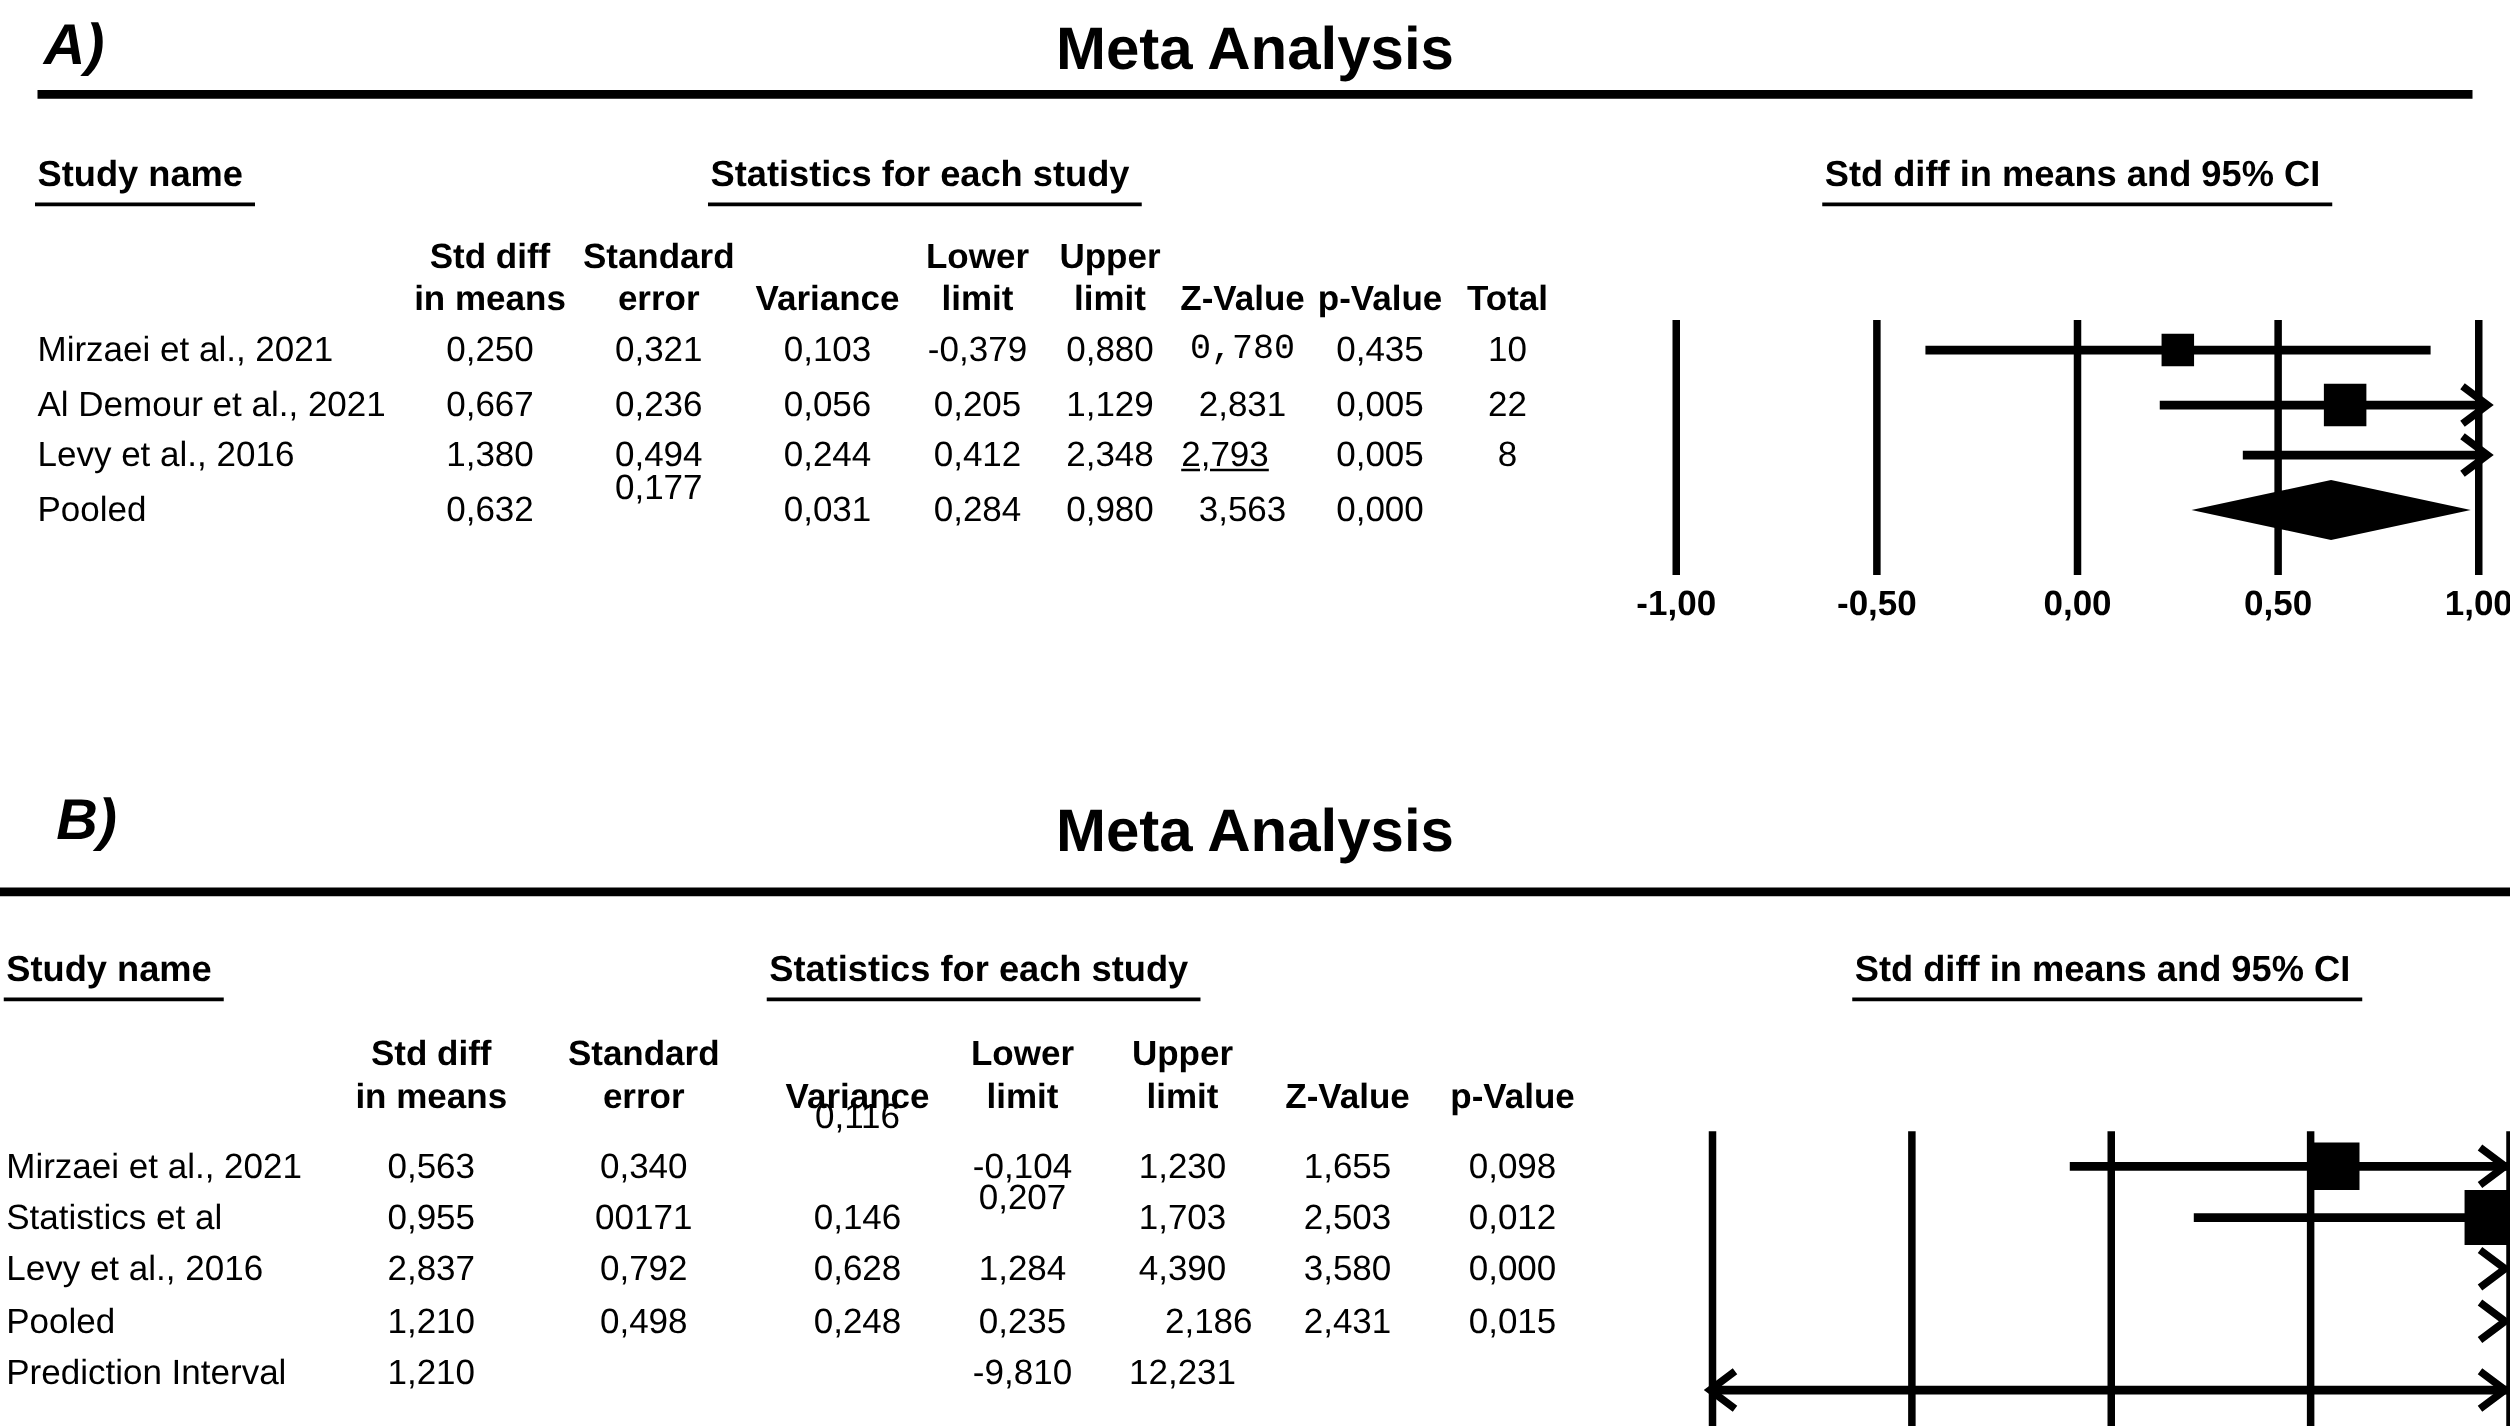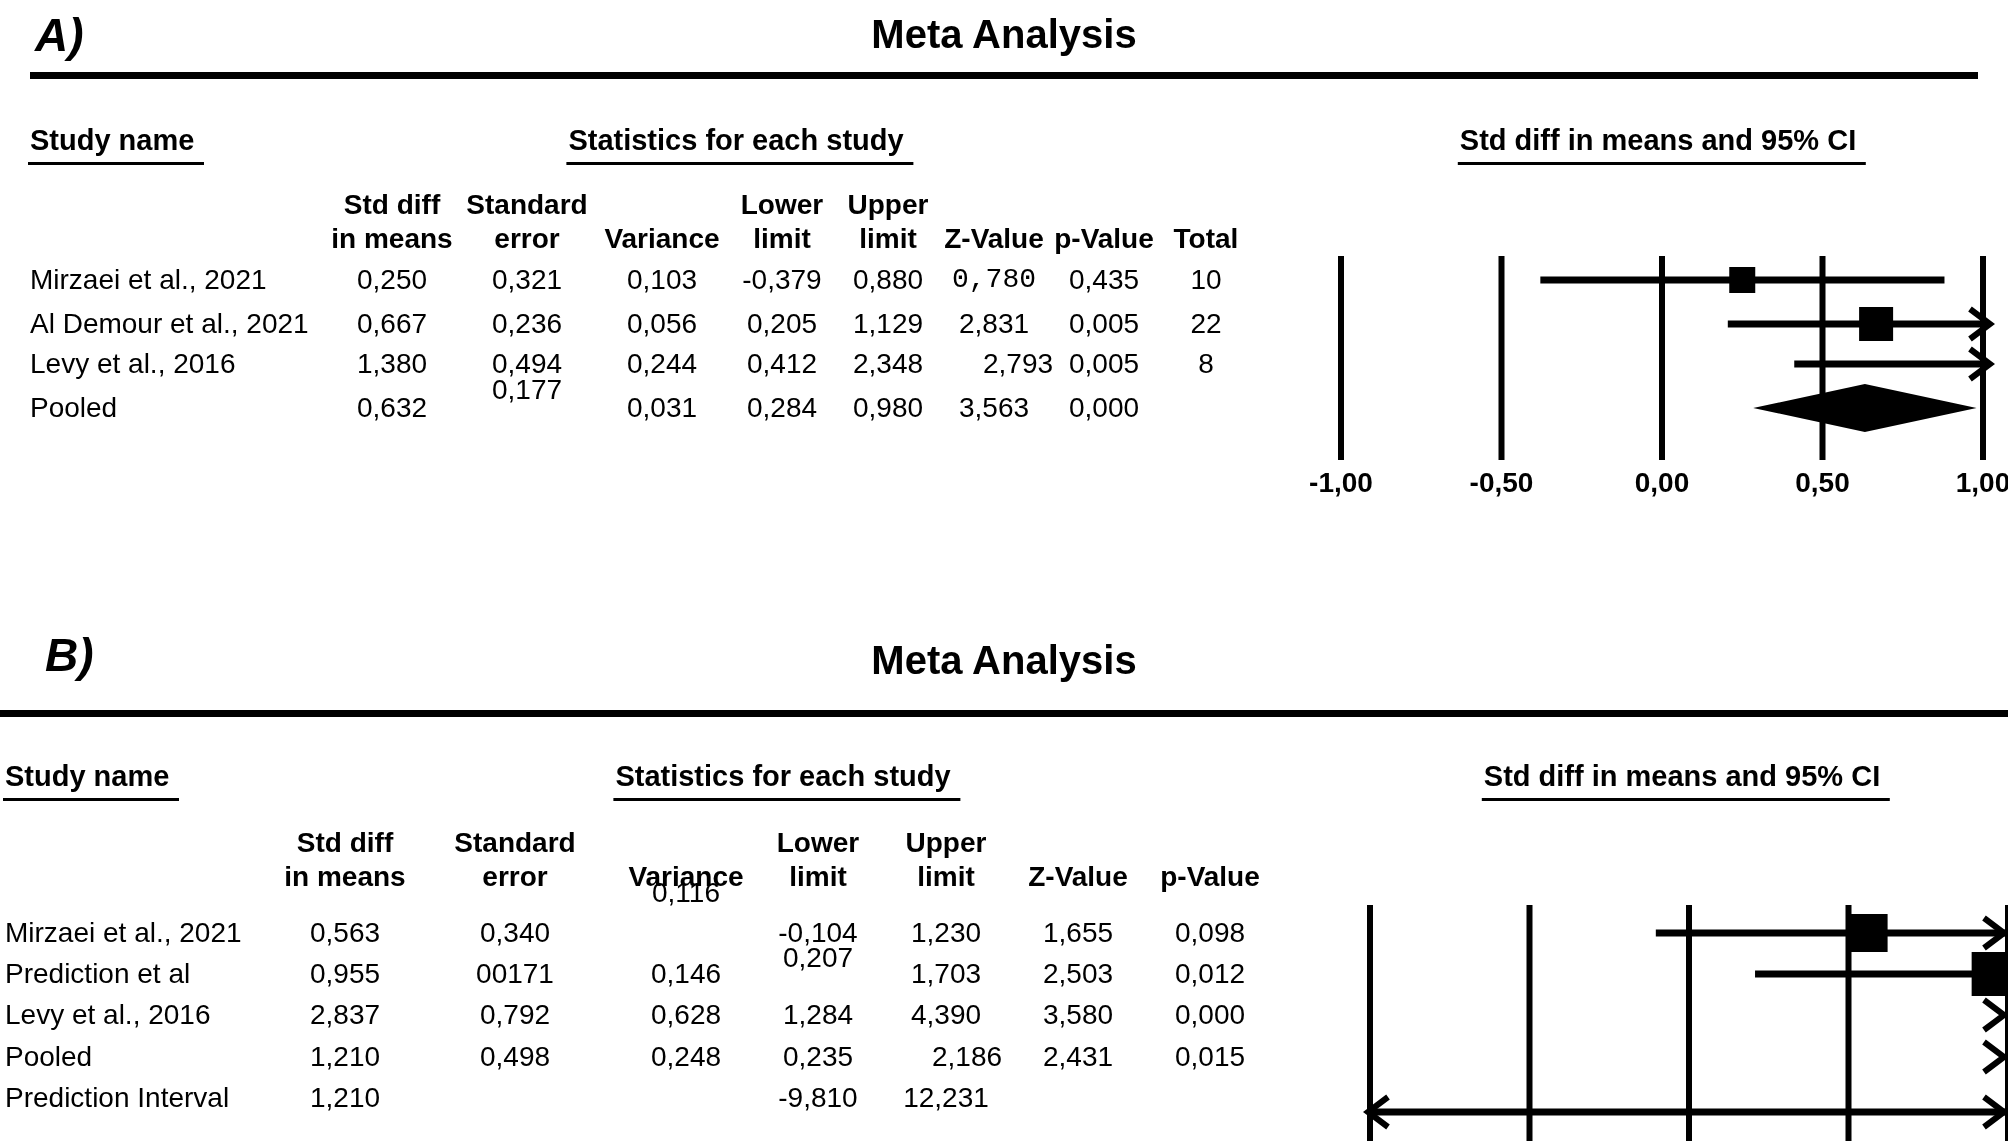--- a/index.html
+++ b/index.html
@@ -12,21 +12,21 @@
     overflow:hidden;
   }
   .panel-label{
     position:absolute;
     font-size:46px;font-weight:bold;font-style:italic;
     white-space:nowrap;
   }
   .panel-title{
     position:absolute;left:0;width:2008px;
     text-align:center;
-    font-size:40px;font-weight:bold;
+    font-size:48px;font-weight:bold;
     white-space:nowrap;
   }
   .rule{position:absolute;background:#000;height:7px;}
   .section-header{
     position:absolute;
     font-size:29px;font-weight:bold;
     border-bottom:3px solid #000;
     padding:0 10px 5px 2px;
     white-space:nowrap;
   }
@@ -87,21 +87,21 @@
       <div class="cell num" style="left: 888px; top: 307px;">1,129</div>
       <div class="cell num" style="left: 994px; top: 307px;">2,831</div>
       <div class="cell num" style="left: 1104px; top: 307px;">0,005</div>
       <div class="cell num" style="left: 1206px; top: 307px;">22</div>
       <div class="cell" style="left: 30px; top: 347px;">Levy et al., 2016</div>
       <div class="cell num" style="left: 392px; top: 347px;">1,380</div>
       <div class="cell num" style="left: 527px; top: 347px;">0,494</div>
       <div class="cell num" style="left: 662px; top: 347px;">0,244</div>
       <div class="cell num" style="left: 782px; top: 347px;">0,412</div>
       <div class="cell num" style="left: 888px; top: 347px;">2,348</div>
-      <div class="cell num" style="left: 1018px; top: 347px;">2,793</div>
+      <div class="cell num" style="left: 980px; top: 347px; text-decoration: underline;">2,793</div>
       <div class="cell num" style="left: 1104px; top: 347px;">0,005</div>
       <div class="cell num" style="left: 1206px; top: 347px;">8</div>
       <div class="cell" style="left: 30px; top: 391px;">Pooled</div>
       <div class="cell num" style="left: 392px; top: 391px;">0,632</div>
       <div class="cell num" style="left: 527px; top: 373px;">0,177</div>
       <div class="cell num" style="left: 662px; top: 391px;">0,031</div>
       <div class="cell num" style="left: 782px; top: 391px;">0,284</div>
       <div class="cell num" style="left: 888px; top: 391px;">0,980</div>
       <div class="cell num" style="left: 994px; top: 391px;">3,563</div>
       <div class="cell num" style="left: 1104px; top: 391px;">0,000</div>
@@ -128,21 +128,21 @@
     </div>
   <div id="rows-b">
       <div class="cell" style="left: 5px; top: 916px;">Mirzaei et al., 2021</div>
       <div class="cell num" style="left: 345px; top: 916px;">0,563</div>
       <div class="cell num" style="left: 515px; top: 916px;">0,340</div>
       <div class="cell num" style="left: 686px; top: 876px;">0,116</div>
       <div class="cell num" style="left: 818px; top: 916px;">-0,104</div>
       <div class="cell num" style="left: 946px; top: 916px;">1,230</div>
       <div class="cell num" style="left: 1078px; top: 916px;">1,655</div>
       <div class="cell num" style="left: 1210px; top: 916px;">0,098</div>
-      <div class="cell" style="left: 5px; top: 957px;">Prediction et al</div>
+      <div class="cell" style="left: 5px; top: 957px;">Statistics et al</div>
       <div class="cell num" style="left: 345px; top: 957px;">0,955</div>
       <div class="cell num" style="left: 515px; top: 957px;">00171</div>
       <div class="cell num" style="left: 686px; top: 957px;">0,146</div>
       <div class="cell num" style="left: 818px; top: 941px;">0,207</div>
       <div class="cell num" style="left: 946px; top: 957px;">1,703</div>
       <div class="cell num" style="left: 1078px; top: 957px;">2,503</div>
       <div class="cell num" style="left: 1210px; top: 957px;">0,012</div>
       <div class="cell" style="left: 5px; top: 998px;">Levy et al., 2016</div>
       <div class="cell num" style="left: 345px; top: 998px;">2,837</div>
       <div class="cell num" style="left: 515px; top: 998px;">0,792</div>

